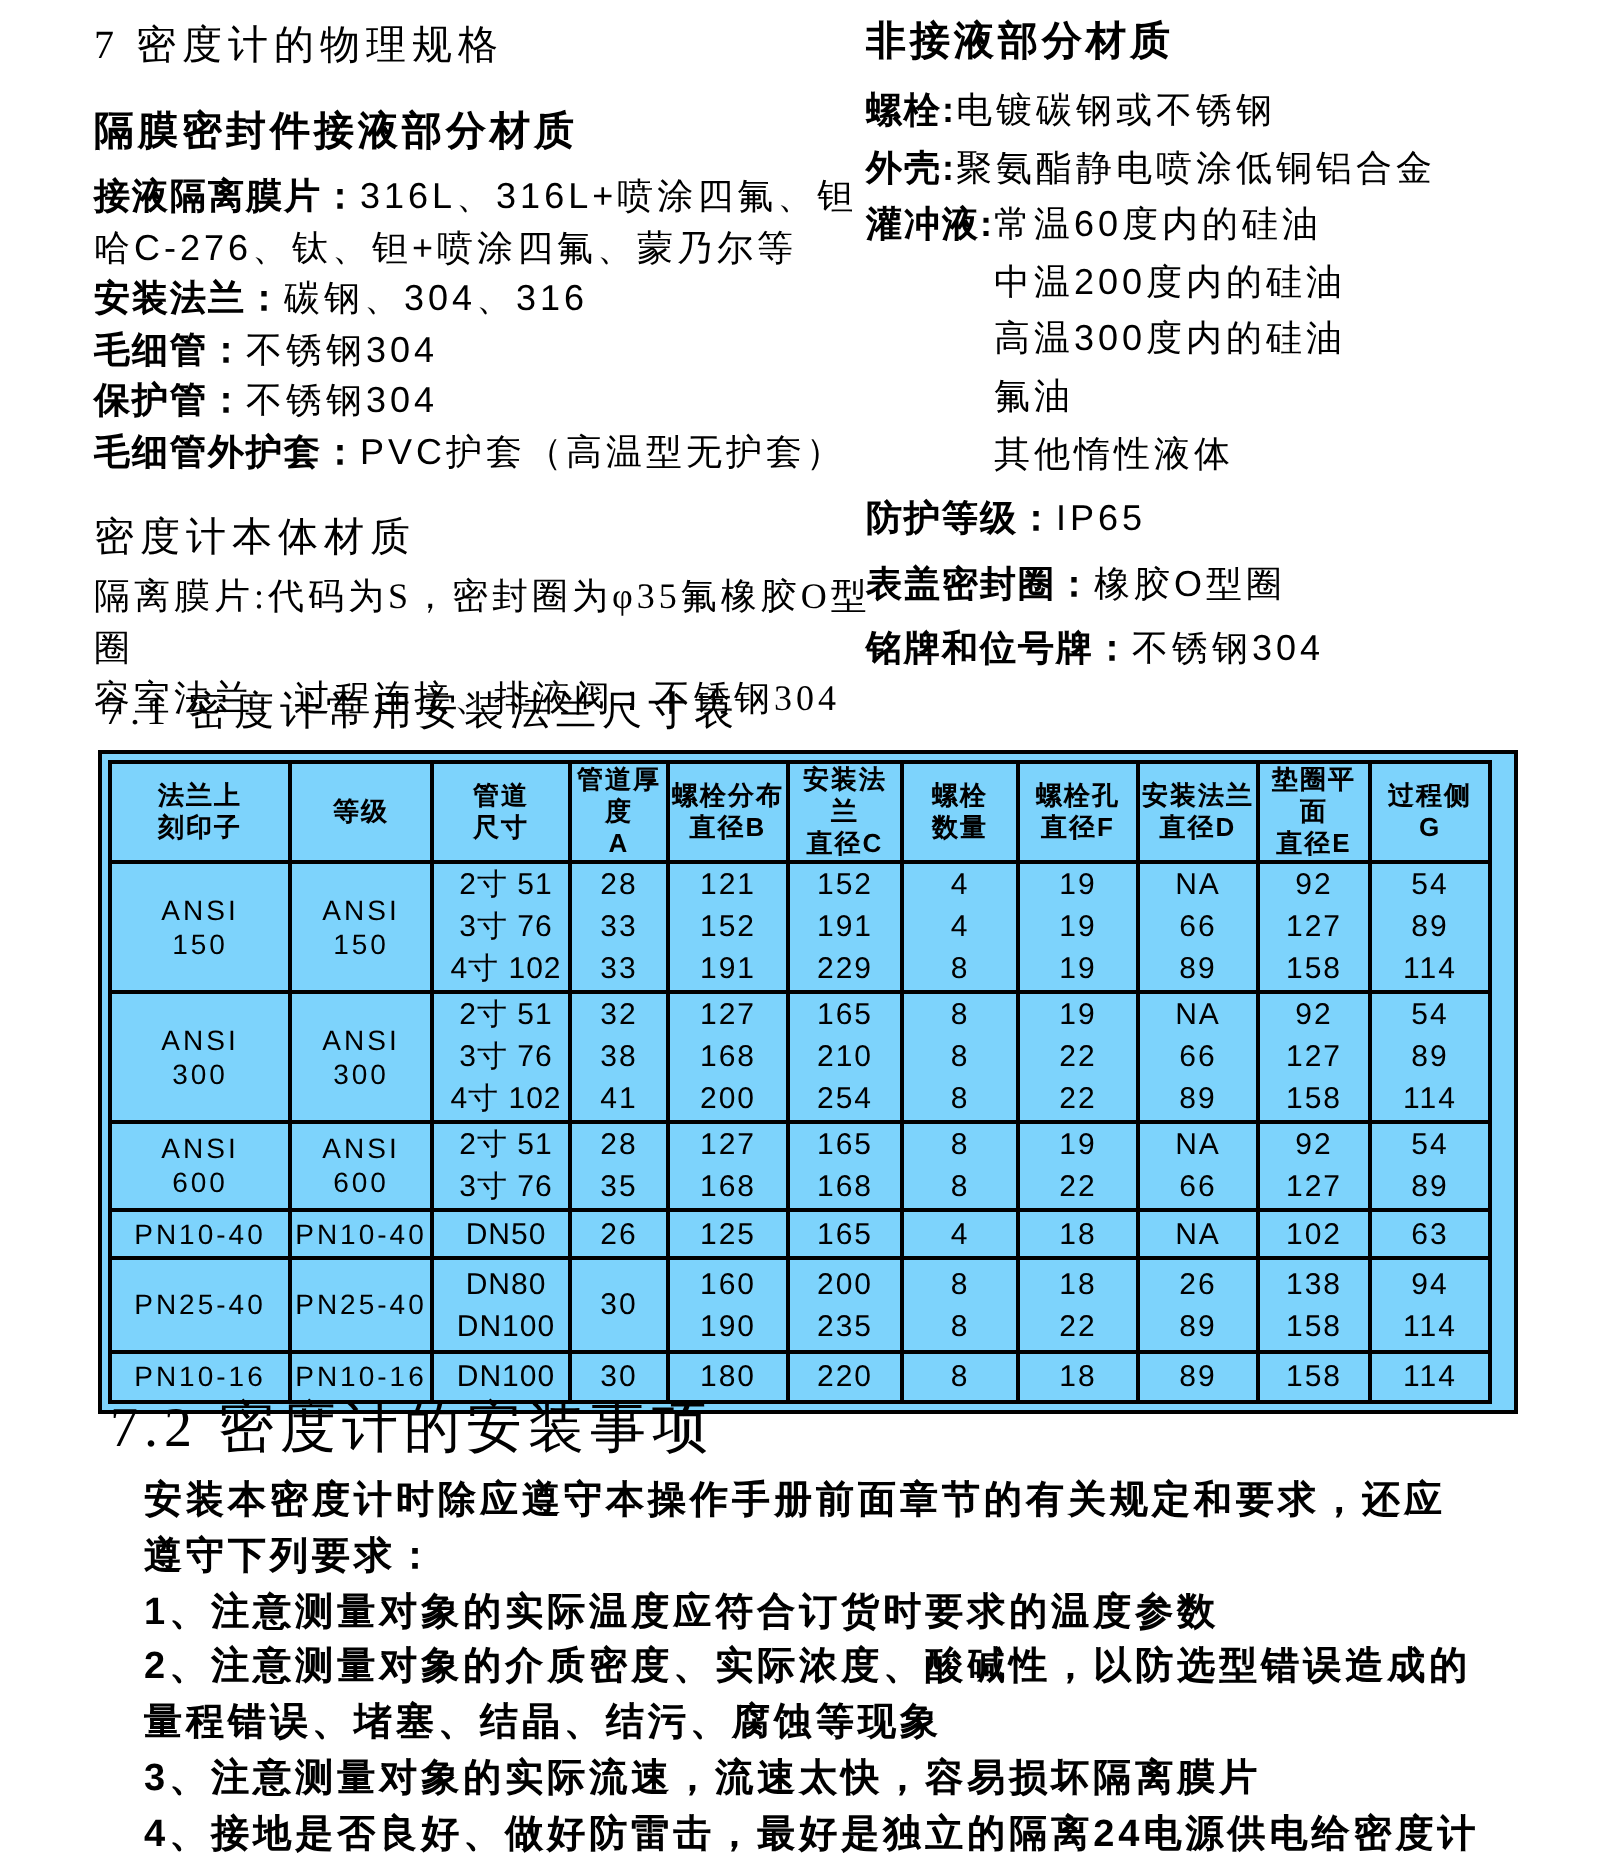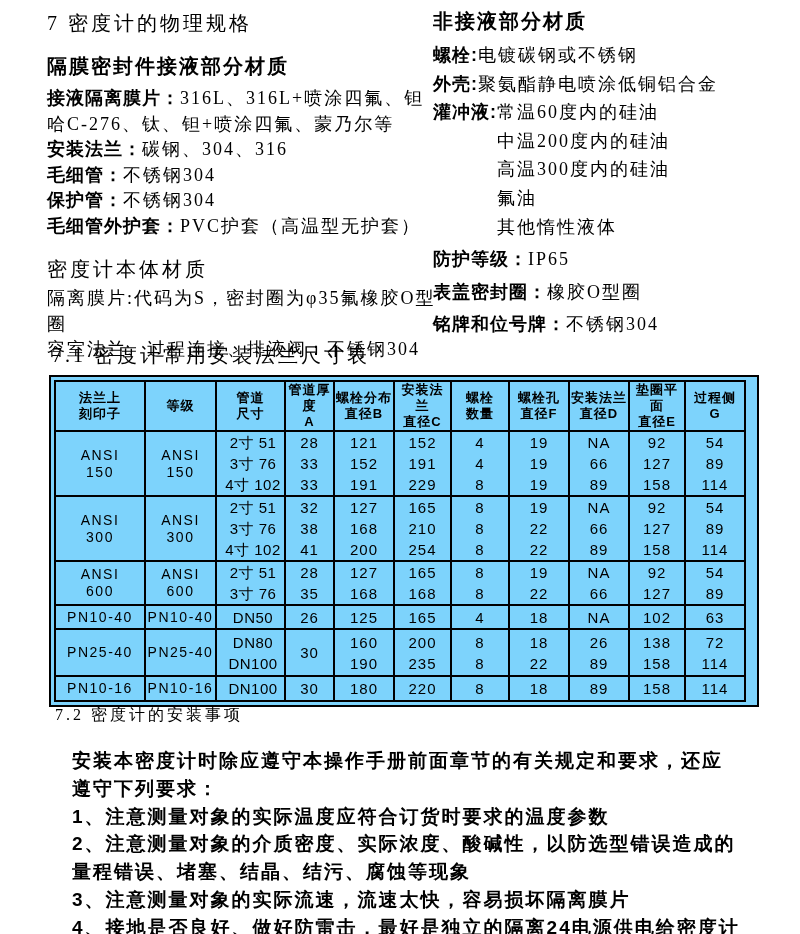--- a/index.html
+++ b/index.html
@@ -14,21 +14,21 @@
   #left-col{position:absolute;left:47px;top:10px;width:398px;}
   #right-col{position:absolute;left:433px;top:8px;width:360px;}
 
   .num-title{font-size:20px;letter-spacing:3px;line-height:26px;}
   #sec1-title{margin-bottom:17px;}
   .bold-title{font-size:20px;letter-spacing:2px;line-height:26px;margin-bottom:7px;}
   #sec3-title{font-size:20px;letter-spacing:3px;line-height:26px;margin-top:17px;margin-bottom:4px;}
 
   .spec-row{font-size:18px;line-height:25.5px;letter-spacing:1.5px;}
   .spec-label{font-family:"Liberation Sans","DejaVu Sans",sans-serif;font-weight:bold;letter-spacing:1px;}
-  .spec-value{font-family:Liberation Serif, serif;letter-spacing:2px;}
+  .spec-value{font-family:Liberation Sans, sans-serif;letter-spacing:2px;}
   .plain-row{font-size:18px;line-height:25.5px;letter-spacing:2px;}
 
   .r-row{font-size:18px;line-height:28.6px;letter-spacing:1.5px;}
   .r-indent{margin-left:64px;}
   .r-gap{margin-top:4px;}
 
   
   #table-title{position:absolute;left:52px;top:342px;font-size:20px;letter-spacing:3px;}
   #table-wrap{
     position:absolute;left:49px;top:375px;width:700px;
@@ -41,21 +41,21 @@
      font-size:13px;line-height:16px;letter-spacing:1px;}
   td{font-family:"Liberation Sans","DejaVu Sans",sans-serif;font-size:15px;line-height:21px;letter-spacing:1px;}
   td.mark{font-size:14px;line-height:17px;letter-spacing:1.5px;}
   td.size{text-align:center;padding-left:5px;letter-spacing:0.5px;}
   thead tr{height:48px;}
   tr.g0{height:64px;} tr.g1{height:62px;} tr.g2{height:43px;}
   tr.g3{height:24px;} tr.g4{height:47px;} tr.g5{height:25px;}
 
   
   #notes{position:absolute;left:55px;top:702px;width:730px;}
-  #notes-title{font-size:16px;letter-spacing:3px;line-height:26px;margin-bottom:19px;}
+  #notes-title{font-size:28px;letter-spacing:3px;line-height:26px;margin-bottom:9px;}
   .note-line{
     font-family:"Liberation Sans","DejaVu Sans",sans-serif;font-weight:bold;
     font-size:19px;line-height:27.8px;letter-spacing:2px;margin-left:17px;
   }
 </style>
 </head>
 <body>
 
 <div id="left-col">
   <div class="num-title serif" id="sec1-title">7 密度计的物理规格</div>
@@ -225,21 +225,21 @@
           <td class="mark">PN25-40</td>
           <td class="mark">PN25-40</td>
           <td class="size"><div class="ln">DN80</div><div class="ln">DN100</div></td>
           <td><div class="ln">30</div></td>
           <td><div class="ln">160</div><div class="ln">190</div></td>
           <td><div class="ln">200</div><div class="ln">235</div></td>
           <td><div class="ln">8</div><div class="ln">8</div></td>
           <td><div class="ln">18</div><div class="ln">22</div></td>
           <td><div class="ln">26</div><div class="ln">89</div></td>
           <td><div class="ln">138</div><div class="ln">158</div></td>
-          <td><div class="ln">72</div><div class="ln">114</div></td>
+          <td><div class="ln">94</div><div class="ln">114</div></td>
         </tr>
         <tr class="g5">
           <td class="mark">PN10-16</td>
           <td class="mark">PN10-16</td>
           <td class="size"><div class="ln">DN100</div></td>
           <td><div class="ln">30</div></td>
           <td><div class="ln">180</div></td>
           <td><div class="ln">220</div></td>
           <td><div class="ln">8</div></td>
           <td><div class="ln">18</div></td>

